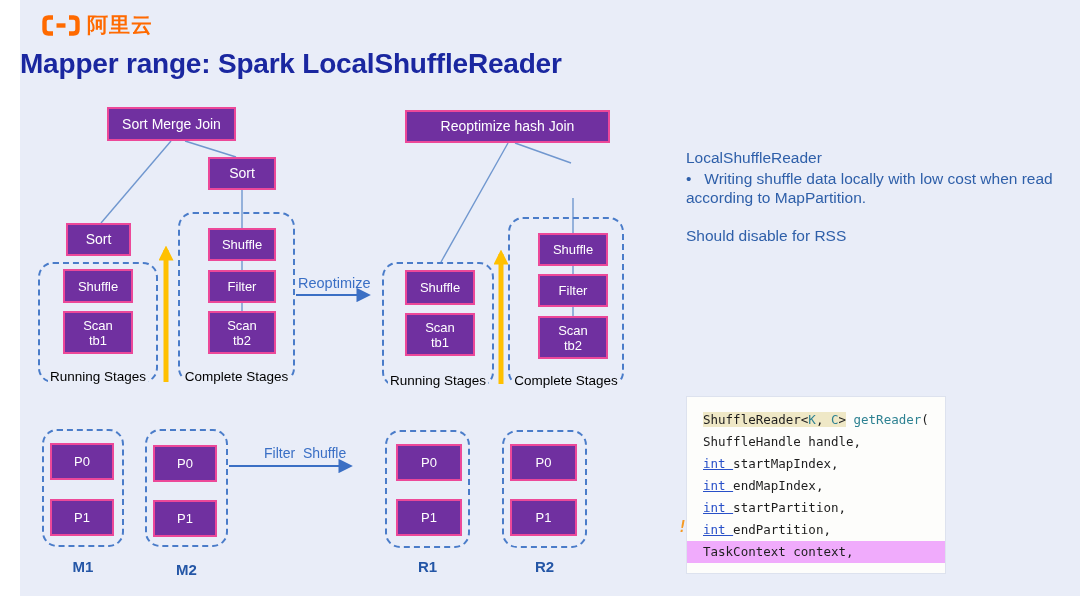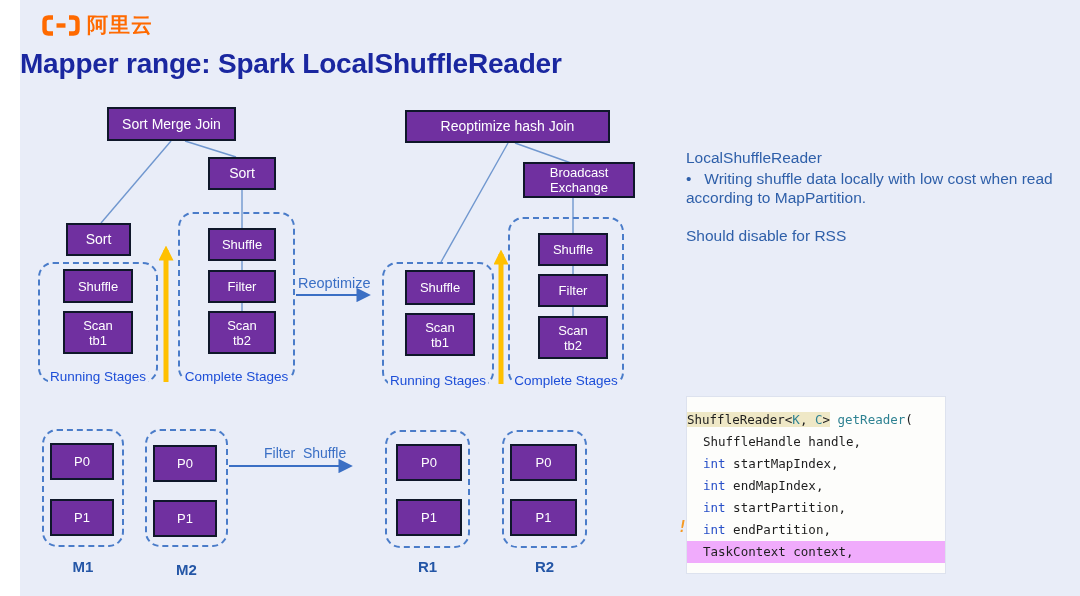--- a/index.html
+++ b/index.html
@@ -9,51 +9,51 @@
   
   .logo{position:absolute;left:20px;top:11px;display:flex;align-items:center;gap:5px;}
   .logo-text{color:#FF6A00;font-size:21px;font-weight:700;letter-spacing:1px;}
   .title{position:absolute;left:0;right:0;top:48px;margin:0;text-align:left;
          color:#1A27A0;font-size:28px;font-weight:800;letter-spacing:-0.2px;}
 
   
   .wires{position:absolute;left:0;top:0;pointer-events:none;}
 
   
-  .pbox{position:absolute;background:#7030A0;border:2px solid #0f172a;box-sizing:border-box;
+  .pbox{position:absolute;background:#7030A0;border:2px solid #ec4899;box-sizing:border-box;
         color:#fff;display:flex;flex-direction:column;align-items:center;justify-content:center;
         font-size:13px;line-height:15px;text-align:center;}
   .pbox.big{font-size:14px;}
 
   
   .dash{position:absolute;border:2px dashed #4A7CC9;border-radius:15px;box-sizing:border-box;}
   .stage-label{position:absolute;left:0;right:0;bottom:-3px;text-align:center;
-               color:#1d4ed8;font-size:13.5px;}
+               color:#000000;font-size:13.5px;}
   .stage-label span{background:#E9EDF8;padding:0 2px;}
 
   .flow-label{position:absolute;color:#3A6FC5;font-size:14.5px;white-space:pre;}
   .m-label{position:absolute;color:#2456A6;font-size:15px;font-weight:600;text-align:center;}
 
   
   .notes{position:absolute;left:666px;top:148px;width:382px;color:#2E5FA9;
          font-size:15.5px;line-height:19.5px;}
   .notes .nh{margin:0 0 1px 0;}
   .notes .np{margin:0 0 18px 0;}
   .notes .np:last-child{margin-bottom:0;}
 
   
   .code{position:absolute;left:667px;top:397px;width:258px;height:176px;background:#FDFDFB;
         font-family:"DejaVu Sans Mono", monospace;font-size:12.5px;color:#1E1E1E;
         box-shadow:0 0 0 1px rgba(200,205,220,.35);}
   .code-line{position:absolute;left:0;right:0;height:22px;line-height:22px;white-space:pre;
-             padding-left:0;box-sizing:border-box;}
+             padding-left:16px;box-sizing:border-box;}
   .code-line.param{padding-left:16px;}
   .code-line.hl-row{background:#f0abfc;}
   .hl{background:#EFE8C6;}
-  .kw{color:#2850C8;}
+  .kw{color:#2850C8;text-decoration:underline;}
   .fn{color:#2E8292;}
   .gutter-mark{position:absolute;left:-9px;top:121px;color:#F59A23;font-weight:700;
                font-size:15px;font-style:italic;}
 </style>
 </head>
 <body>
 
 <div class="canvas">
 
   <svg class="wires" width="1080" height="596" viewBox="0 0 1080 596">
@@ -133,24 +133,20 @@
   <div class="pbox" style="left:188px;top:311px;width:68px;height:43px">
     <span>Scan</span>
     <span>tb2</span>
   </div>
 
   <div class="flow-label" style="left:278px;top:275px">Reoptimize</div>
 
   <div class="pbox big" style="left:385px;top:110px;width:205px;height:33px">
     <span>Reoptimize hash Join</span>
   </div>
-  <div class="pbox" style="left:503px;top:162px;width:112px;height:36px">
-    <span>Broadcast</span>
-    <span>Exchange</span>
-  </div>
 
   <div class="dash" style="left:362px;top:262px;width:112px;height:125px">
     <div class="stage-label">
       <span>Running Stages</span>
     </div>
   </div>
   <div class="pbox" style="left:385px;top:270px;width:70px;height:35px">
     <span>Shuffle</span>
   </div>
   <div class="pbox" style="left:385px;top:313px;width:70px;height:43px">

